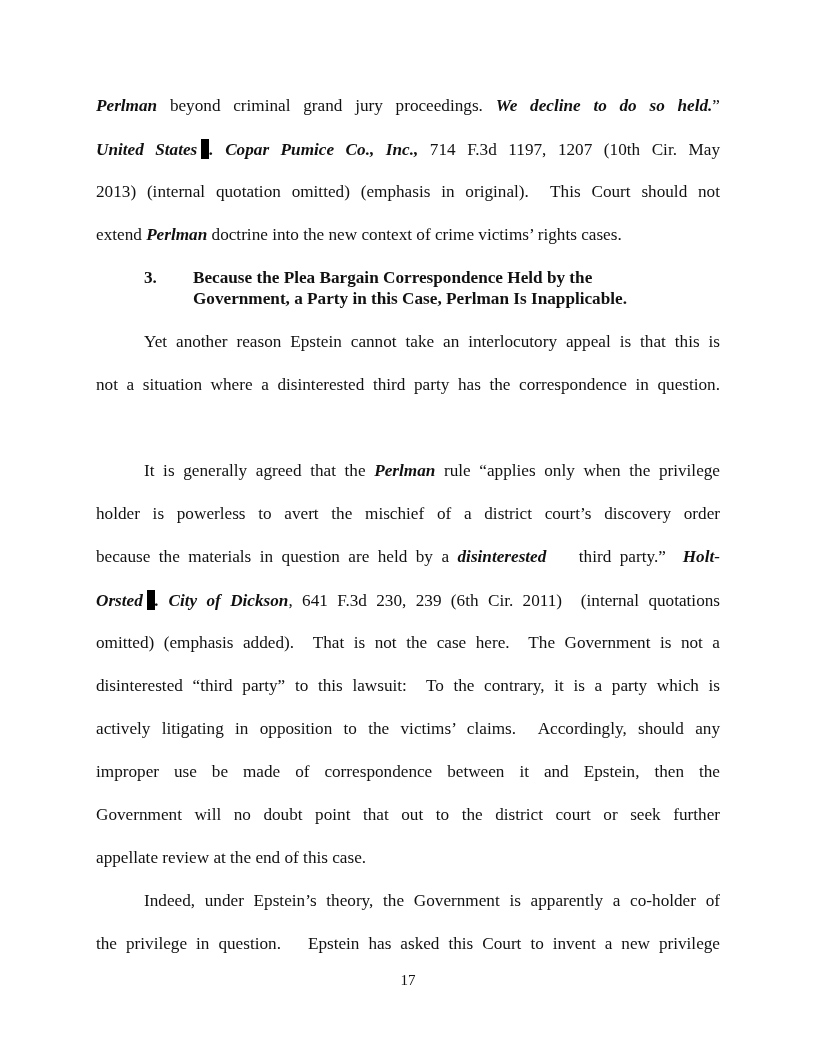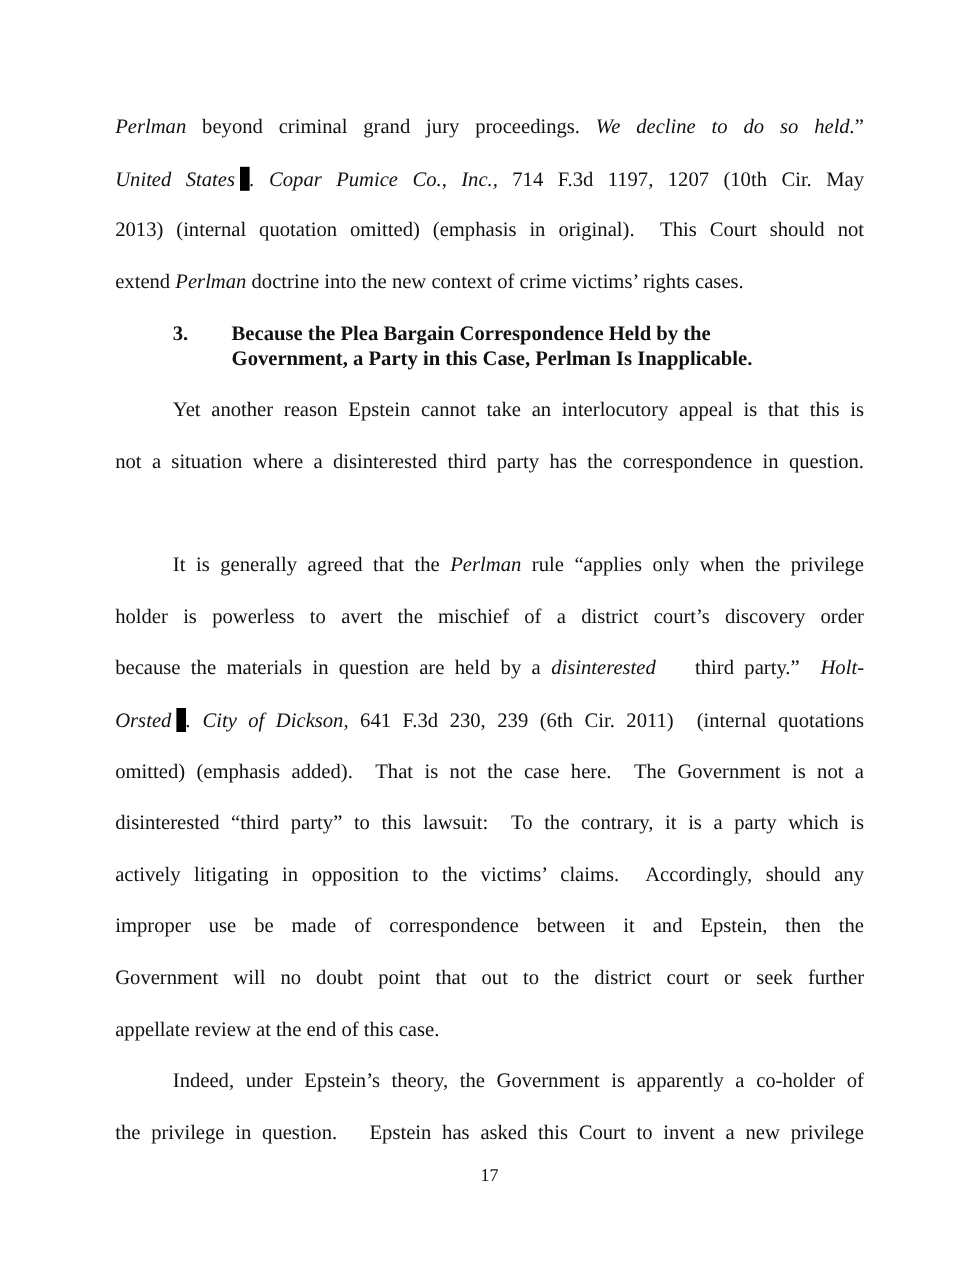--- a/index.html
+++ b/index.html
@@ -4,21 +4,21 @@
 <style>
   html, body { margin: 0; padding: 0; background: #ffffff; }
   body { width: 816px; height: 1056px; position: relative; overflow: hidden;
          font-family: "Liberation Serif", "DejaVu Serif", serif; color: #111; }
   .page { position: absolute; left: 0; top: 0; width: 816px; height: 1056px; background:#fff; }
   .line { position: absolute; left: 96px; width: 624px; font-size: 17.2px; line-height: 20px;
           white-space: nowrap; text-align: justify; text-align-last: justify; }
   .line.last { text-align-last: left; }
   .line.indent { left: 144px; width: 576px; }
   .line span { white-space: pre; }
-  .i { font-style: italic; }
+  .i { font-style: italic; font-weight: bold; }
   .redact { display: inline-block; width: 8px; height: 20px; background: #000; vertical-align: -4px; margin-left: 4px; }
   .heading { position: absolute; left: 144px; font-size: 17.2px; line-height: 20px; font-weight: bold; }
   .heading .num { position: absolute; left: 0; top: 0; }
   .heading .txt { position: absolute; left: 49px; top: 0; white-space: nowrap; }
   .pagenum { position: absolute; left: 0; width: 816px; text-align: center; top: 972px; font-size: 15px; }
 </style>
 </head>
 <body>
 
 <div class="page">

